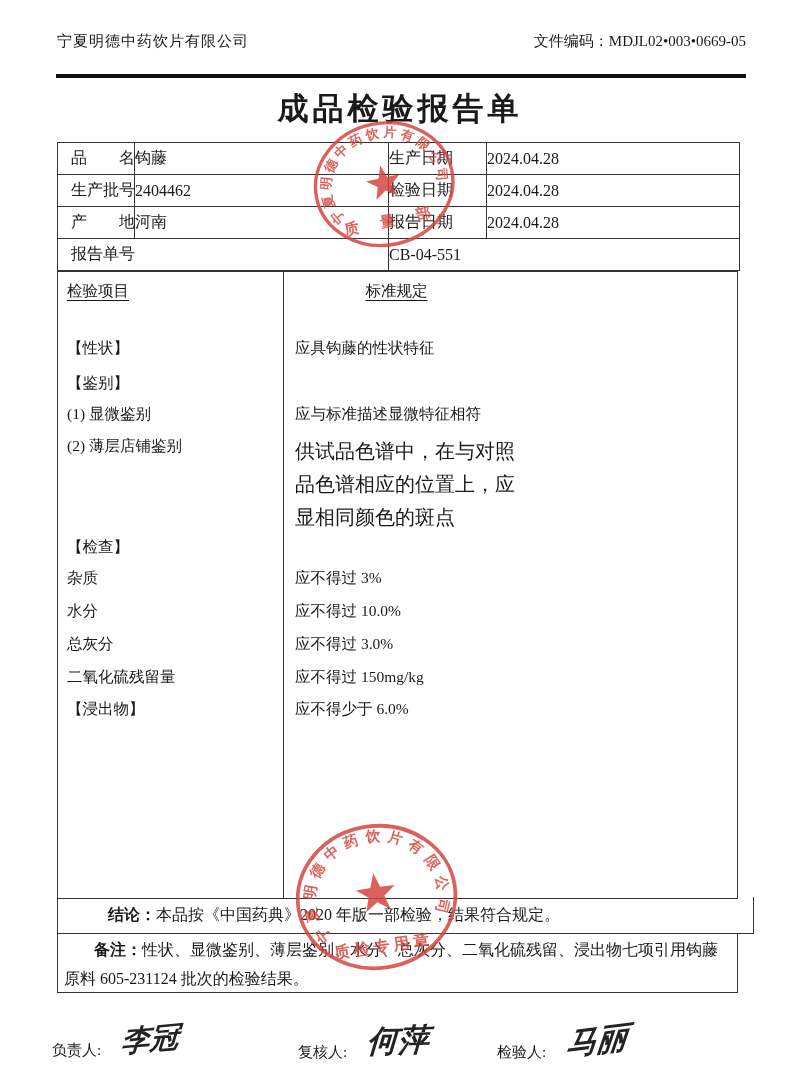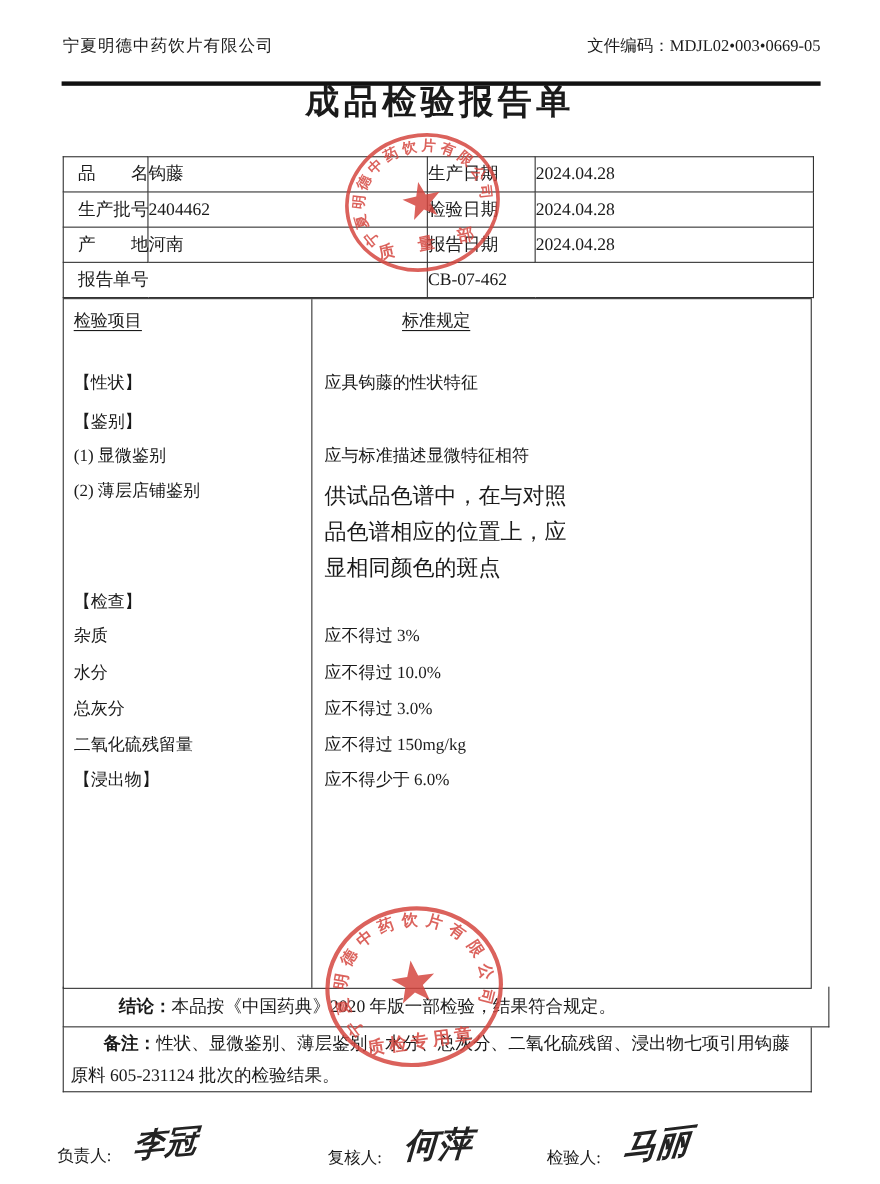--- a/index.html
+++ b/index.html
@@ -3,21 +3,21 @@
 <meta charset="utf-8">
 <style>
   html,body{margin:0;padding:0;background:#ffffff;}
   .page{position:relative;width:800px;height:1076px;background:#fff;
         font-family:"Liberation Serif","DejaVu Serif",serif;color:#1a1a1a;overflow:hidden;}
   
   .hdr-company{position:absolute;left:57px;top:32px;font-size:15px;letter-spacing:1px;}
   .hdr-code{position:absolute;right:54px;top:32px;font-size:15px;}
   .hdr-rule{position:absolute;left:56px;top:74px;width:690px;height:4px;background:#111;}
   
-  .doc-title{position:absolute;left:0;top:72px;width:800px;text-align:center;
+  .doc-title{position:absolute;left:0;top:88px;width:800px;text-align:center;
              font-size:31px;font-weight:bold;letter-spacing:4px;}
   
   table.info{position:absolute;left:57px;top:142px;width:682px;border-collapse:collapse;
              font-size:16px;table-layout:fixed;}
   table.info td{border:1.5px solid #333;height:31px;padding:0;vertical-align:middle;}
   td.c1{width:76px;}  td.c2{width:253px;} td.c3{width:97px;} td.c4{width:252px;}
   .jlab{display:inline-block;margin-left:13px;width:64px;text-align-last:justify;}
   .lab2{padding-left:9px;}
   .val{padding-left:11px;}
   
@@ -81,21 +81,21 @@
       <td class="c4 val">2024.04.28</td>
     </tr>
     <tr>
       <td class="c1"><span class="jlab">产地</span></td>
       <td class="c2 val">河南</td>
       <td class="c3 lab2">报告日期</td>
       <td class="c4 val">2024.04.28</td>
     </tr>
     <tr>
       <td colspan="2"><span class="jlab">报告单号</span></td>
-      <td colspan="2" class="val">CB-07-462</td>
+      <td colspan="2" class="val">CB-04-551</td>
     </tr>
   </tbody>
     </table>
 
   <div class="specbox">
     <div class="colA">
       <div class="ihead"><span>检验项目</span></div>
       <div class="ln" style="top:66px">【性状】</div>
       <div class="ln" style="top:101px">【鉴别】</div>
       <div class="ln" style="top:132px">(1) 显微鉴别</div>

